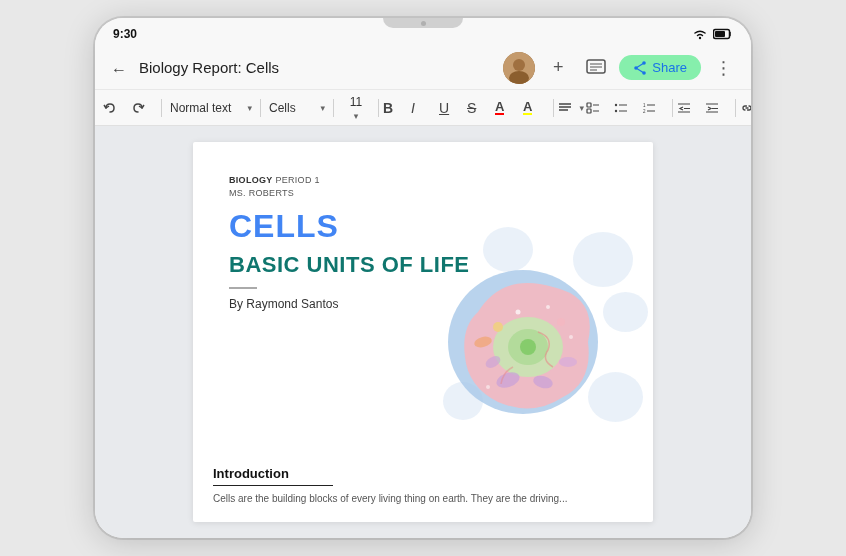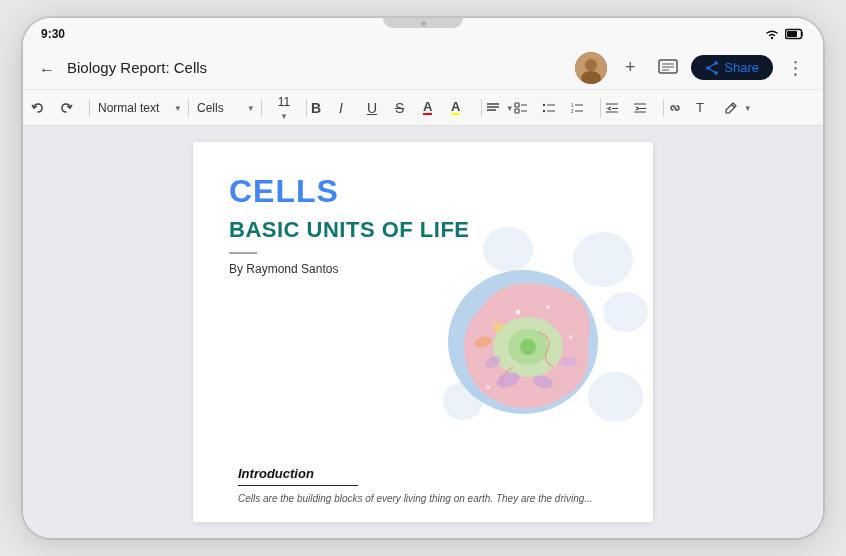--- a/index.html
+++ b/index.html
@@ -8,21 +8,21 @@
       background: #e8e8e8;
       display: flex;
       justify-content: center;
       align-items: center;
       width: 846px;
       height: 556px;
       font-family: 'Arial', sans-serif;
     }
 
     .tablet-frame {
-      width: 800px;
+      width: 656px;
       height: 520px;
       background: #f8f8f8;
       border-radius: 28px;
       box-shadow: 0 4px 32px rgba(0,0,0,0.18), 0 0 0 2px #d0d0d0;
       overflow: hidden;
       display: flex;
       flex-direction: column;
       position: relative;
     }
 
@@ -137,21 +137,21 @@
     .icon-btn {
       width: 30px; height: 30px;
       display: flex; align-items: center; justify-content: center;
       border-radius: 50%;
       cursor: pointer;
       color: #555;
       font-size: 16px;
     }
 
     .share-btn {
-      background: #0f172a;
+      background: #86efac;
       color: #1a73e8;
       border-radius: 20px;
       padding: 5px 14px;
       font-size: 13px;
       font-weight: 500;
       cursor: pointer;
       display: flex;
       align-items: center;
       gap: 5px;
     }
@@ -279,22 +279,21 @@
     .bg-blob {
       position: absolute;
       border-radius: 50%;
       background: #dce8f5;
       opacity: 0.6;
     }
 
     .doc-intro {
       position: absolute;
       bottom: 16px;
-      left: 45px;
-      font-style: italic;
+      left: 20px;
     }
 
     .intro-title {
       font-size: 13px;
       font-weight: 700;
       color: #111;
       margin-bottom: 4px;
     }
 
     .intro-line {
@@ -526,20 +525,26 @@
         <path d="M9 2 L12 5 L5 12 L2 12 L2 9 Z" stroke="#444" stroke-width="1.2" fill="none" stroke-linejoin="round"></path>
         <line x1="7.5" y1="3.5" x2="10.5" y2="6.5" stroke="#444" stroke-width="1.2"></line>
       </svg>
       <span class="chevron-small">▾</span>
     </div>
   </div>
 
   <div class="doc-area">
     <div class="doc-page">
 
+      <div class="doc-meta">
+        <div class="doc-meta-line">
+          <span class="bold">BIOLOGY</span><span> PERIOD 1</span>
+        </div>
+        <div class="doc-meta-line">MS. ROBERTS</div>
+      </div>
 
       <div class="doc-title-cells">CELLS</div>
 
       <div class="doc-subtitle">BASIC UNITS OF LIFE</div>
 
       <div class="doc-divider"></div>
 
       <div class="doc-author">By Raymond Santos</div>
 
       <div class="cell-illustration">

